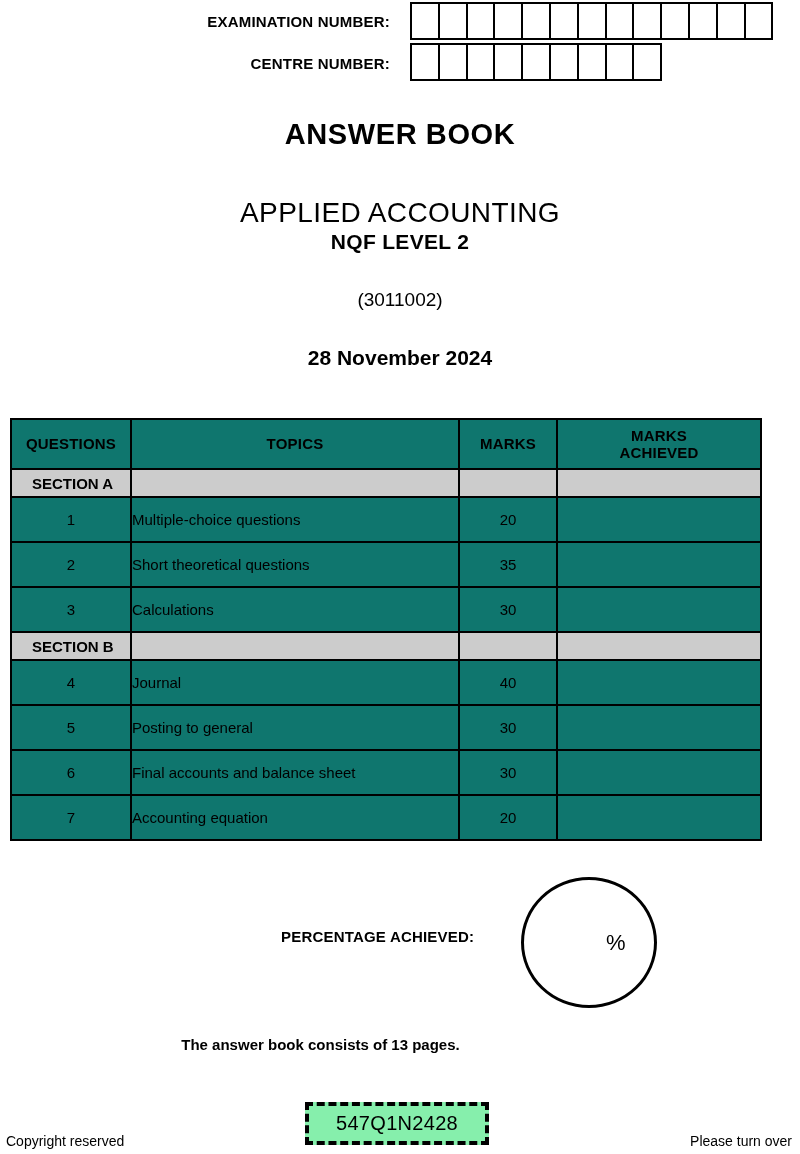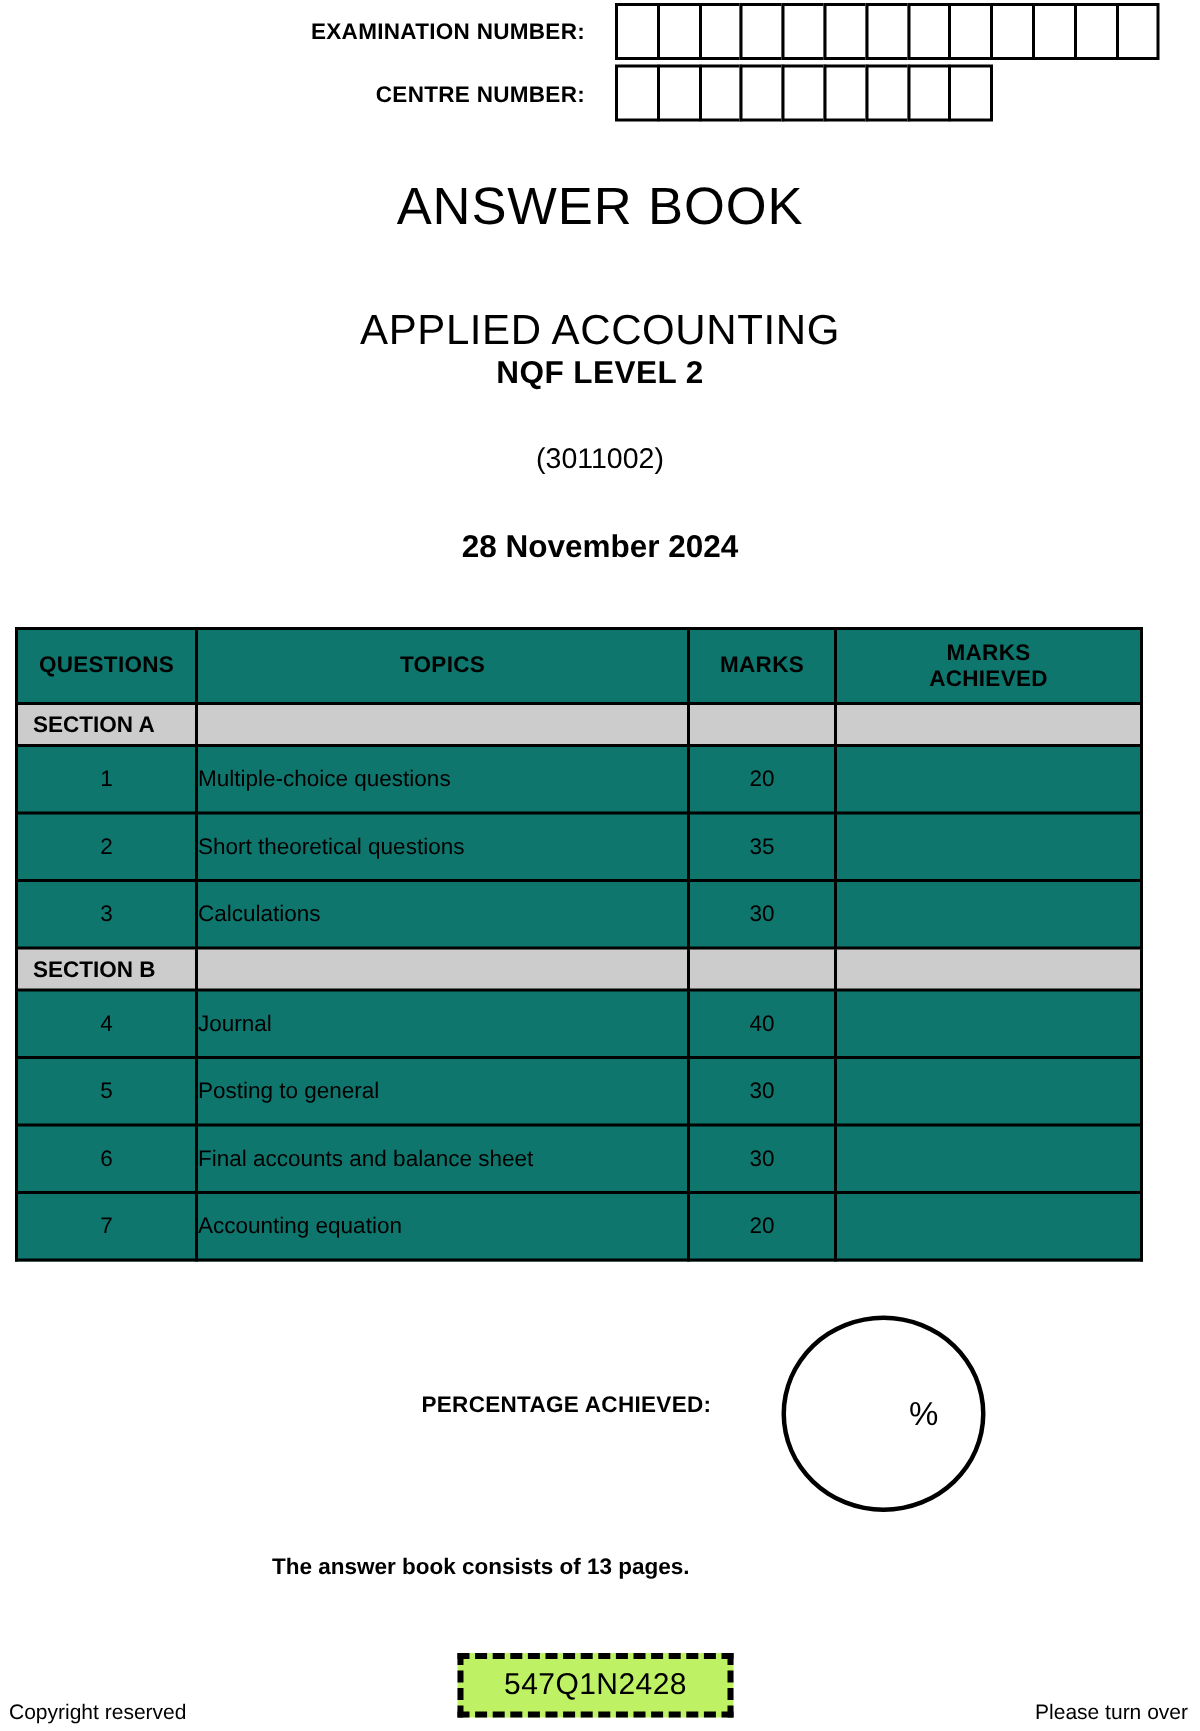--- a/index.html
+++ b/index.html
@@ -53,22 +53,22 @@
 
   
   .title-area {
     position: absolute;
     top: 118px;
     left: 0;
     width: 800px;
     text-align: center;
   }
   .t-answerbook {
-    font-size: 35px;
-    font-weight: normal;
+    font-size: 29px;
+    font-weight: bold;
     letter-spacing: 0.6px;
     margin-bottom: 46px;
   }
   .t-subject {
     font-size: 28px;
     font-weight: normal;
     letter-spacing: 0.4px;
     line-height: 1.12;
   }
   .t-level {
@@ -119,21 +119,21 @@
     line-height: 1.15;
   }
   .sec-row td {
     background: #cccccc;
     height: 26px;
     vertical-align: middle;
   }
   .sec-row td.sec-label {
     font-weight: bold;
     font-size: 15px;
-    padding-left: 10px;
+    padding-left: 20px;
     text-align: left;
   }
   .body-row td {
     height: 43px;
     vertical-align: middle;
   }
   .c-num { text-align: center; }
   .c-topic { text-align: left; padding-left: 9px; }
   .c-marks { text-align: center; }
   .c-ach { }
@@ -188,21 +188,21 @@
     position: absolute;
     top: 1102px;
     left: 305px;
     width: 184px;
     height: 43px;
     border: 4px dashed #000;
     box-sizing: border-box;
     display: flex;
     align-items: center;
     justify-content: center;
-    background: #bef264;
+    background: #86efac;
   }
   .code-text {
     font-size: 20px;
     letter-spacing: 0.3px;
   }
   .foot-left {
     position: absolute;
     left: 6px;
     top: 1133px;
     font-size: 14px;

